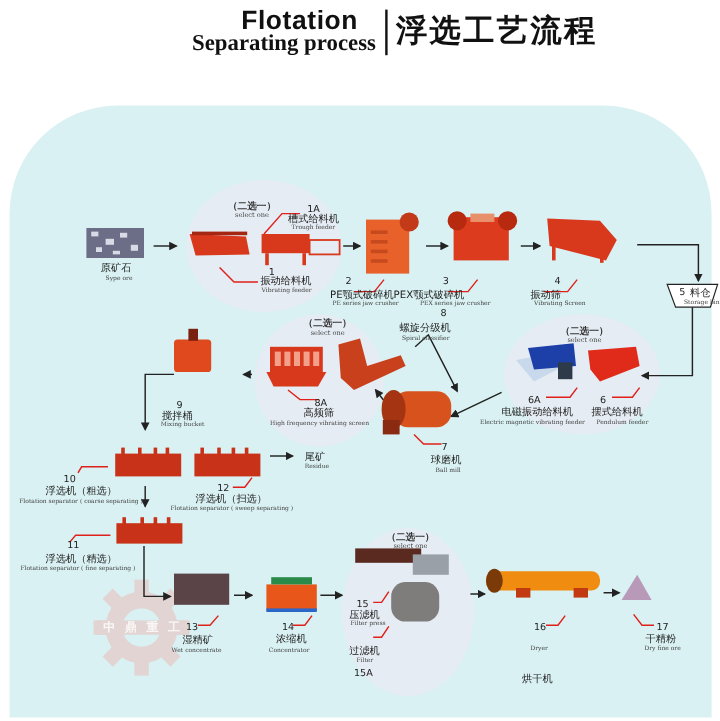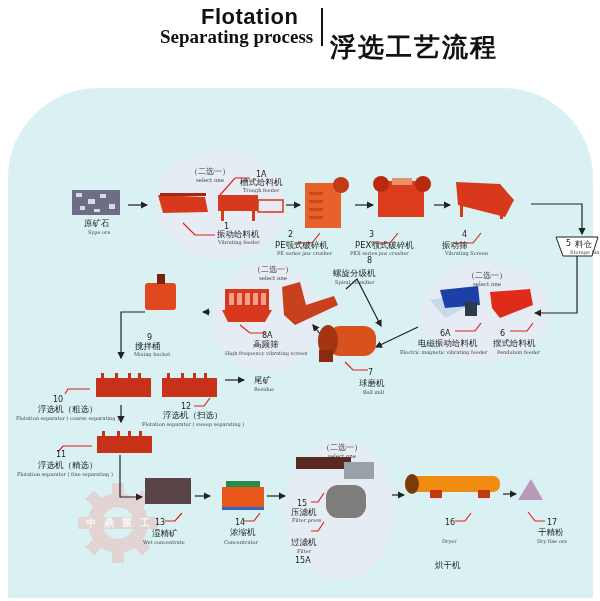--- a/index.html
+++ b/index.html
@@ -3,26 +3,26 @@
 <meta charset="utf-8">
 <style>
   html,body{margin:0;padding:0;}
   body{width:600px;height:601px;background:#ffffff;position:relative;overflow:hidden;font-family:"DejaVu Serif",serif;}
   .abs{position:absolute;}
   .panel{position:absolute;left:8px;top:88px;width:585px;height:510px;background:#d9f1f2;border-radius:90px 90px 0 0;}
   .halo{position:absolute;border-radius:50%;background:#e6ebf3;opacity:.85;}
   .title-en{position:absolute;left:201px;top:4px;font-family:"Liberation Sans",sans-serif;font-weight:bold;font-size:22px;color:#111;letter-spacing:.5px;}
   .title-sub{position:absolute;left:160px;top:26px;font-family:"Liberation Serif",serif;font-weight:bold;font-size:19px;color:#111;}
   .title-bar{position:absolute;left:321px;top:8px;width:2px;height:38px;background:#111;}
-  .title-zh{position:absolute;left:330px;top:8px;font-family:"DejaVu Serif",serif;font-weight:bold;font-size:26px;color:#111;letter-spacing:2px;margin-top:22px;}
+  .title-zh{position:absolute;left:330px;top:8px;font-family:"DejaVu Serif",serif;font-weight:bold;font-size:26px;color:#111;letter-spacing:2px;}
   .num{position:absolute;font-size:8px;color:#222;font-family:"DejaVu Sans",sans-serif;text-align:right;}
   .zh{position:absolute;font-size:8.5px;color:#222;white-space:nowrap;font-family:"DejaVu Sans",sans-serif;}
   .en{position:absolute;font-size:5px;color:#444;white-space:nowrap;font-family:"DejaVu Serif",serif;}
   .sel{position:absolute;text-align:center;white-space:nowrap;}
-  .sel .a{font-size:8px;color:#333;font-family:"DejaVu Sans",sans-serif;}
+  .sel .a{font-size:8px;color:#333;font-family:"DejaVu Sans",sans-serif;font-weight:bold;}
   .sel .b{font-size:5.5px;color:#444;line-height:6px;}
   svg{position:absolute;left:0;top:0;}
 </style>
 </head>
 <body>
 
 <div class="title-en">Flotation</div>
 <div class="title-sub">Separating process</div>
 <div class="title-bar"></div>
 <div class="title-zh">浮选工艺流程</div>
@@ -270,21 +270,21 @@
   <div class="zh" style="left:240px;top:177px;">槽式给料机</div>
   <div class="en" style="left:243px;top:187px;">Trough feeder</div>
 </div>
 <div>
   <div class="num" style="left:288px;top:230px;">2</div>
   <div class="zh" style="left:275px;top:240px;">PE颚式破碎机</div>
   <div class="en" style="left:277px;top:250px;">PE series jaw crusher</div>
 </div>
 <div>
   <div class="num" style="left:369px;top:230px;">3</div>
-  <div class="zh" style="left:355px;top:240px;">PEX颚式破碎机</div>
+  <div class="zh" style="left:328px;top:240px;">PEX颚式破碎机</div>
   <div class="en" style="left:350px;top:250px;">PEX series jaw crusher</div>
 </div>
 <div>
   <div class="num" style="left:462px;top:230px;">4</div>
   <div class="zh" style="left:442px;top:240px;">振动筛</div>
   <div class="en" style="left:445px;top:250px;">Vibrating Screen</div>
 </div>
 <div>
   <div class="num" style="left:566px;top:239px;">5</div>
   <div class="zh" style="left:575px;top:239px;">料仓</div>

